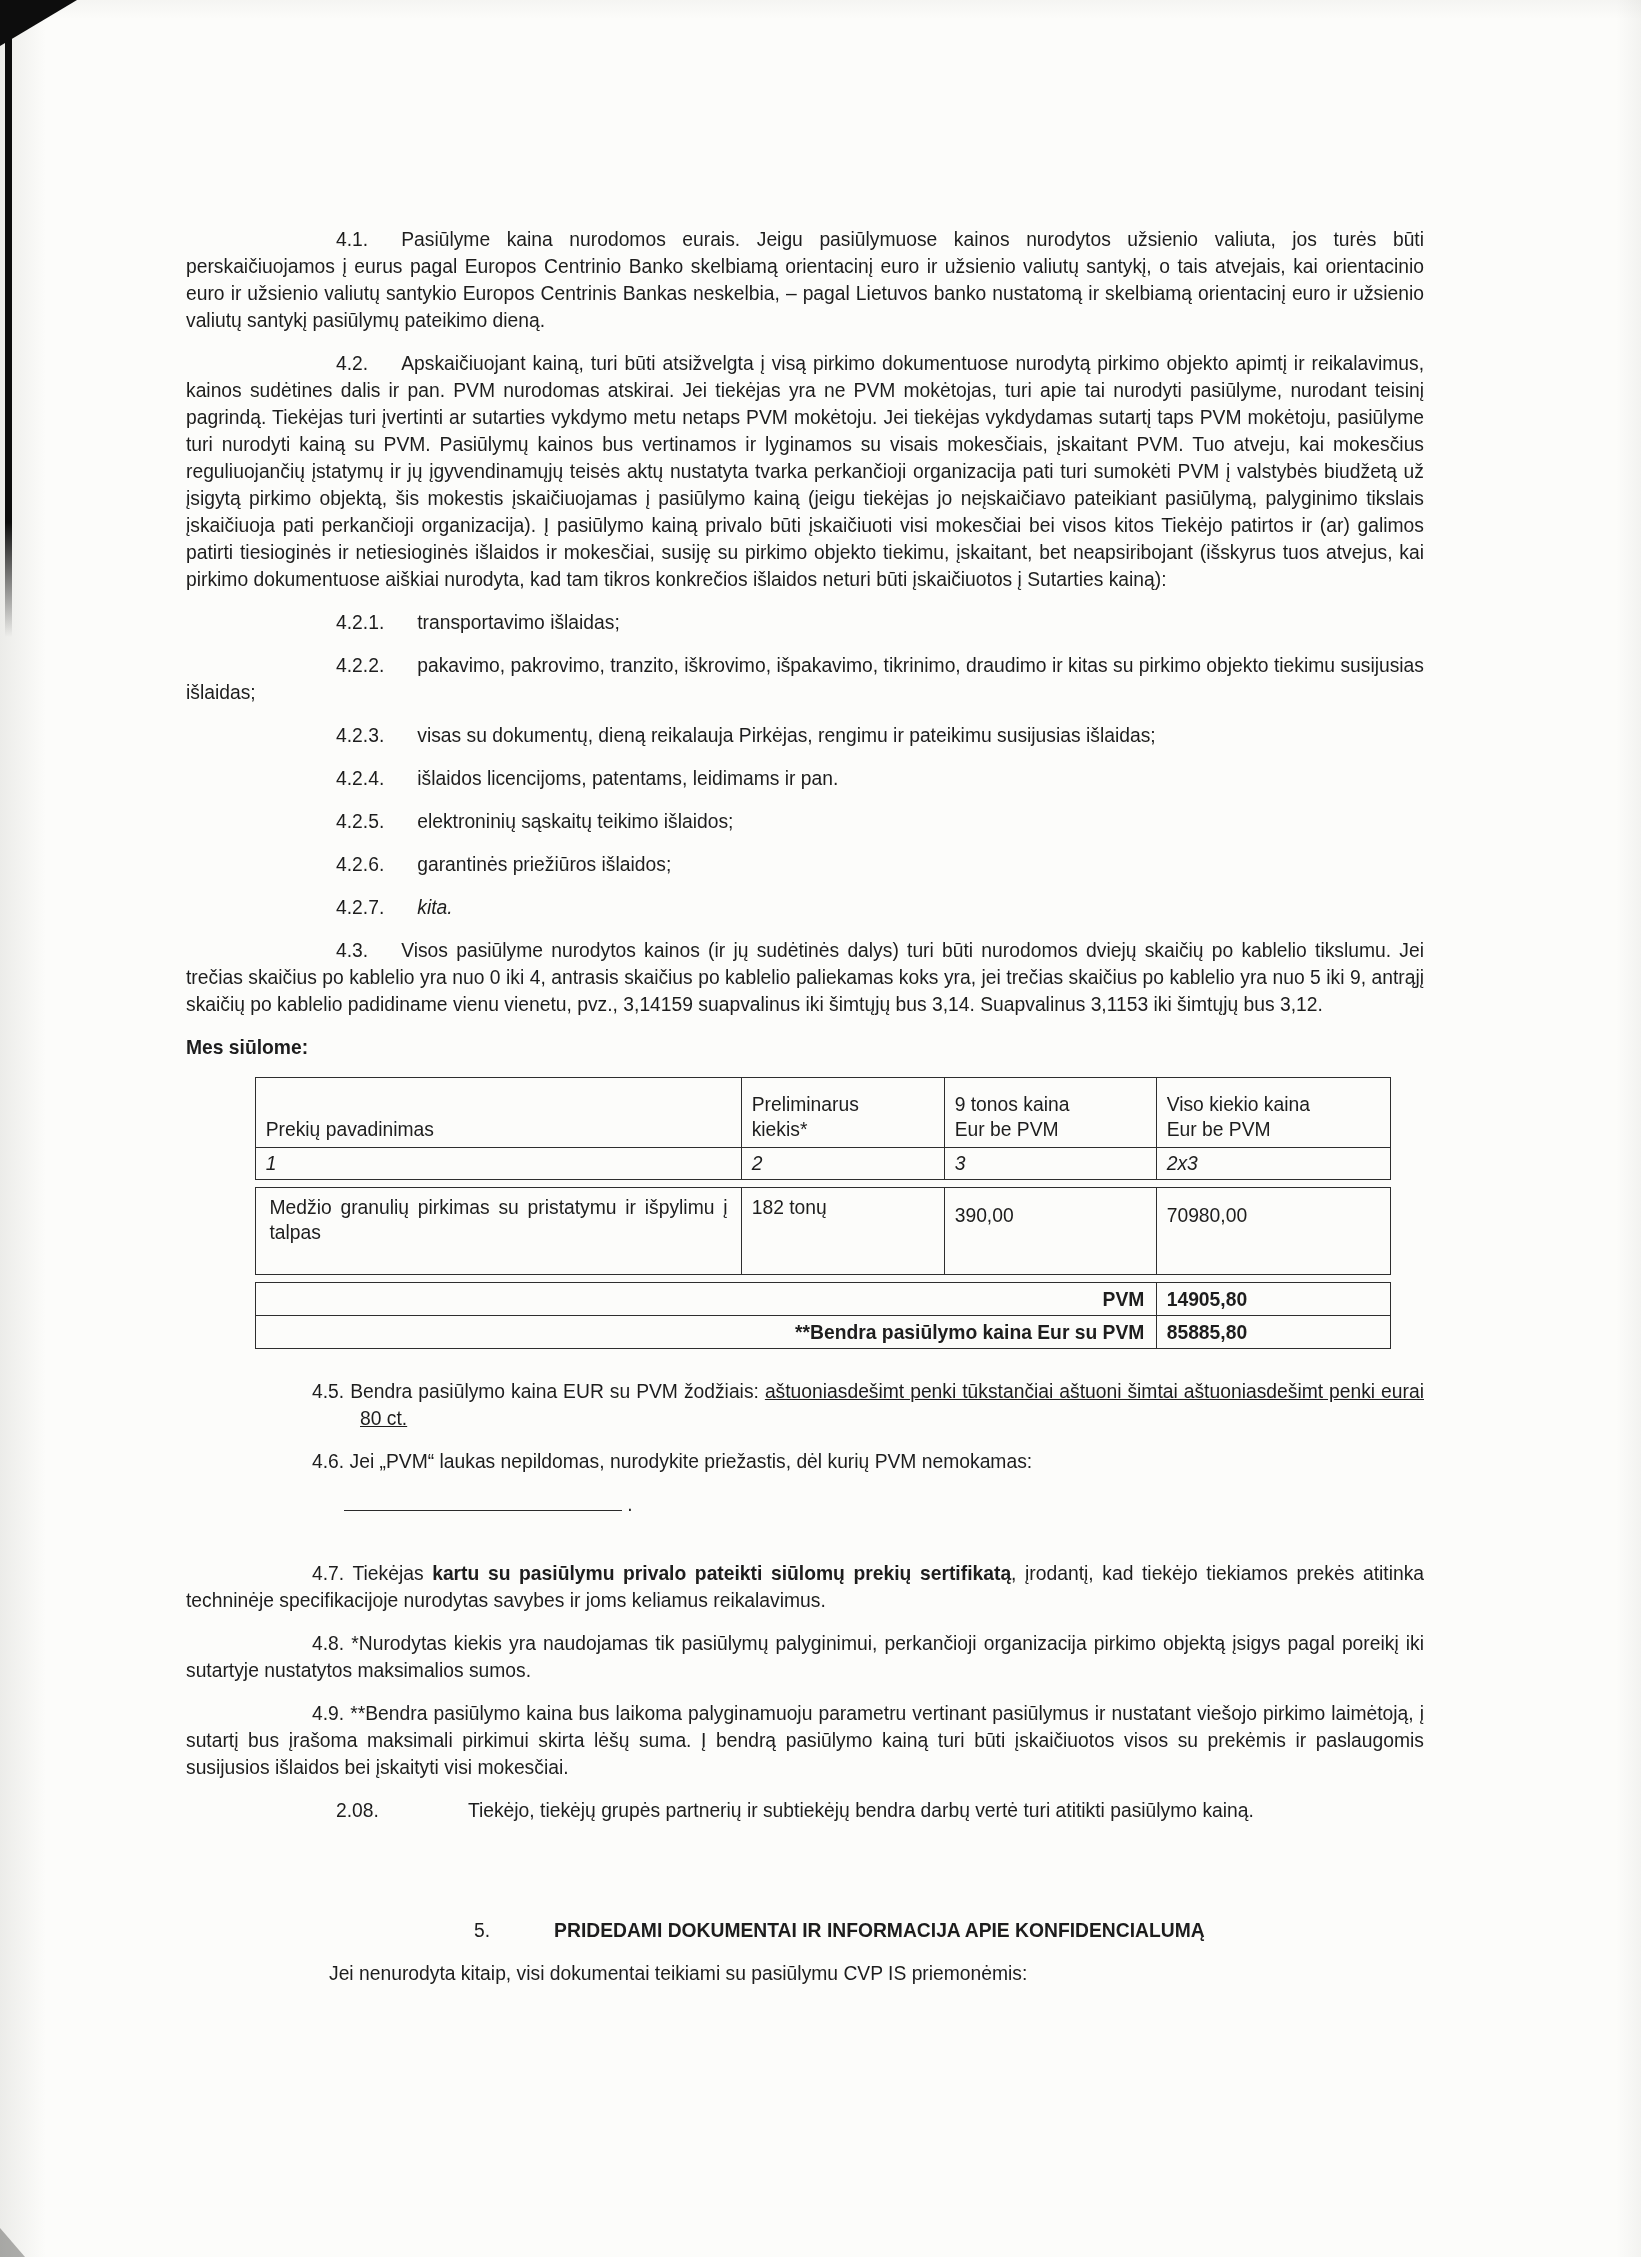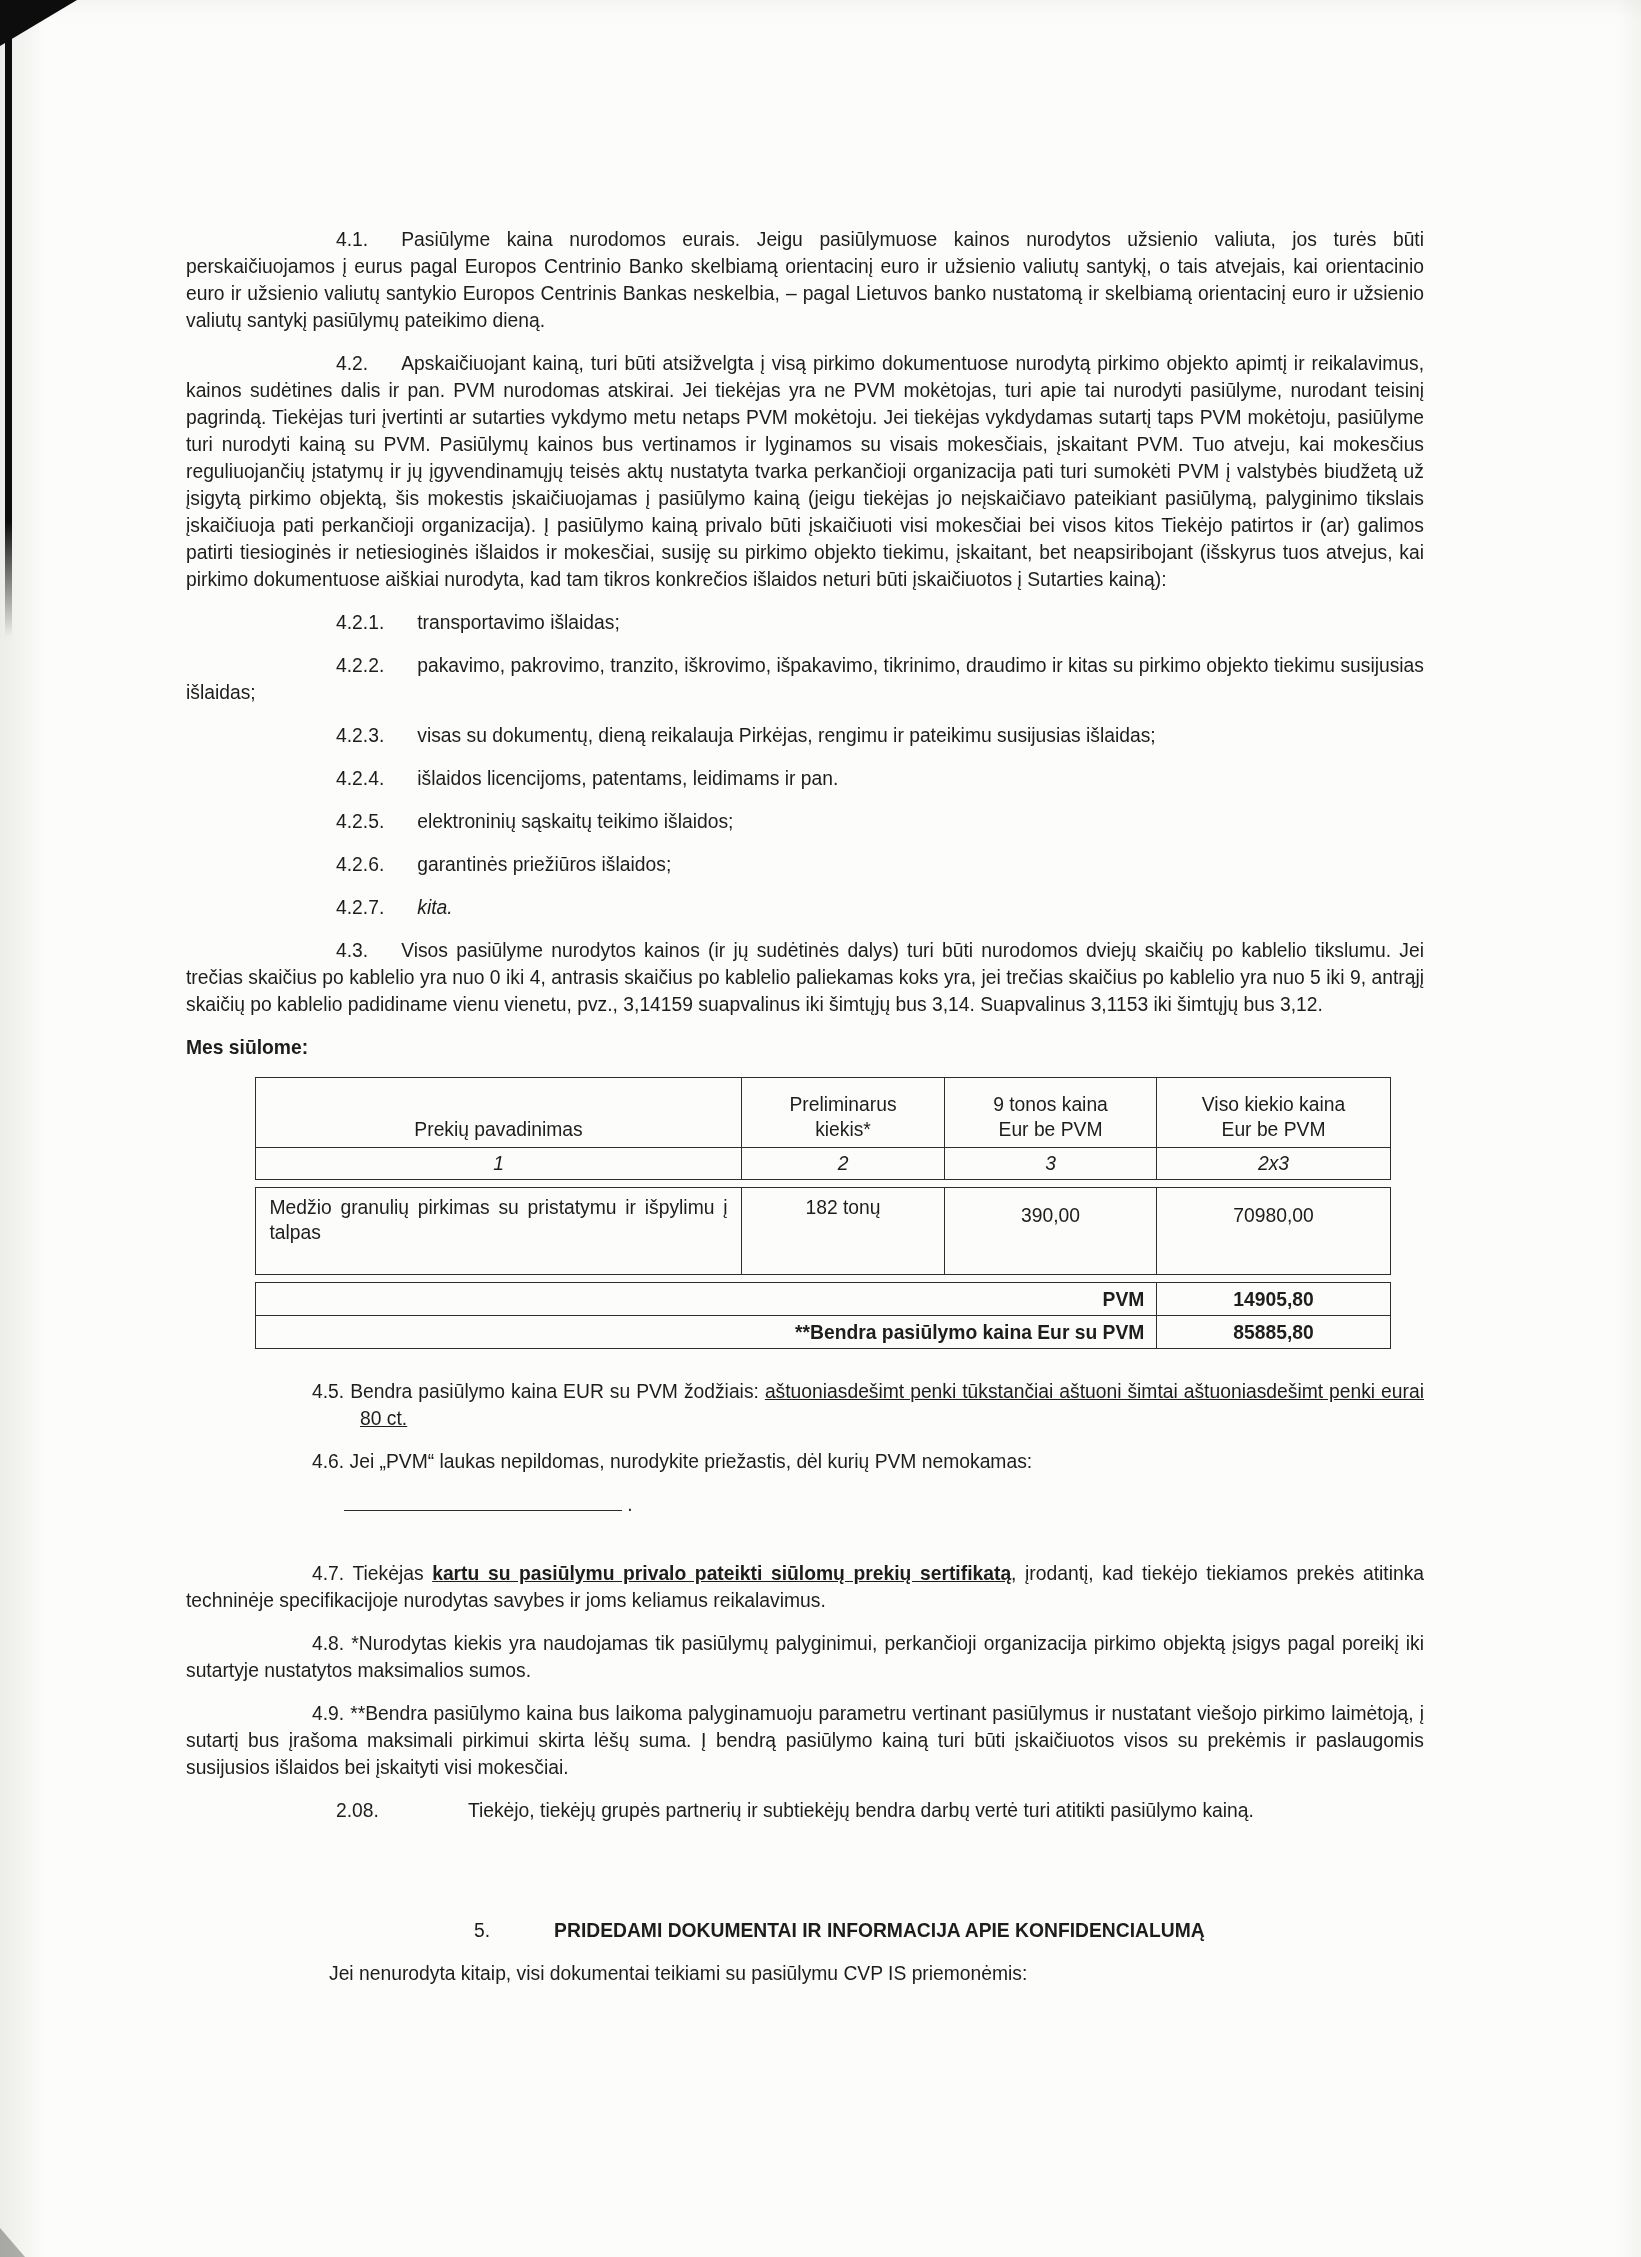--- a/index.html
+++ b/index.html
@@ -34,32 +34,32 @@
   .content p { margin: 16px; text-align: justify; }
   .ind  { text-indent: 150px; }
   .ind2 { text-indent: 126px; }
   .hang { padding-left: 174px; text-indent: -48px; }
   .tab  { display: inline-block; width: 33px; }
   .tabw { display: inline-block; width: 89px; }
   .tab5 { display: inline-block; width: 64px; }
   .b { font-weight: bold; }
   .i { font-style: italic; }
   .u { text-decoration: underline; }
-  .bu { font-weight: bold; text-decoration: underline; }
+  .bu { font-weight: bold; }
   .offer-lead { font-weight: bold; margin-top: 7.7px !important; text-align: left; }
 
   
   .tbl {
     border-collapse: collapse; table-layout: fixed;
     width: 1134px; margin-left: 85px;
     font-size: 19.3px; line-height: 25px;
   }
   .tbl td {
     border: 1.9px solid #2e2e2e; padding: 2.9px 9.7px;
-    text-align: center; vertical-align: middle;
+    text-align: left; vertical-align: middle;
     overflow: hidden;
   }
   .t-head td.hdr { vertical-align: bottom; height: 70px; padding-bottom: 4.8px; }
   .t-head td.idx { font-style: italic; height: 31px; }
   .t-data { margin-top: 6.8px; margin-bottom: 6.8px; }
   .t-data td { vertical-align: top; padding-top: 7.7px; }
   .t-data td.name { text-align: justify; padding: 7.7px 13.5px 29px 13.5px; }
   .t-data td.money { padding-top: 15.4px; }
   .t-tot td { height: 33px; font-weight: bold; }
   .t-tot td.rlab { text-align: right; padding-right: 11.6px; }

